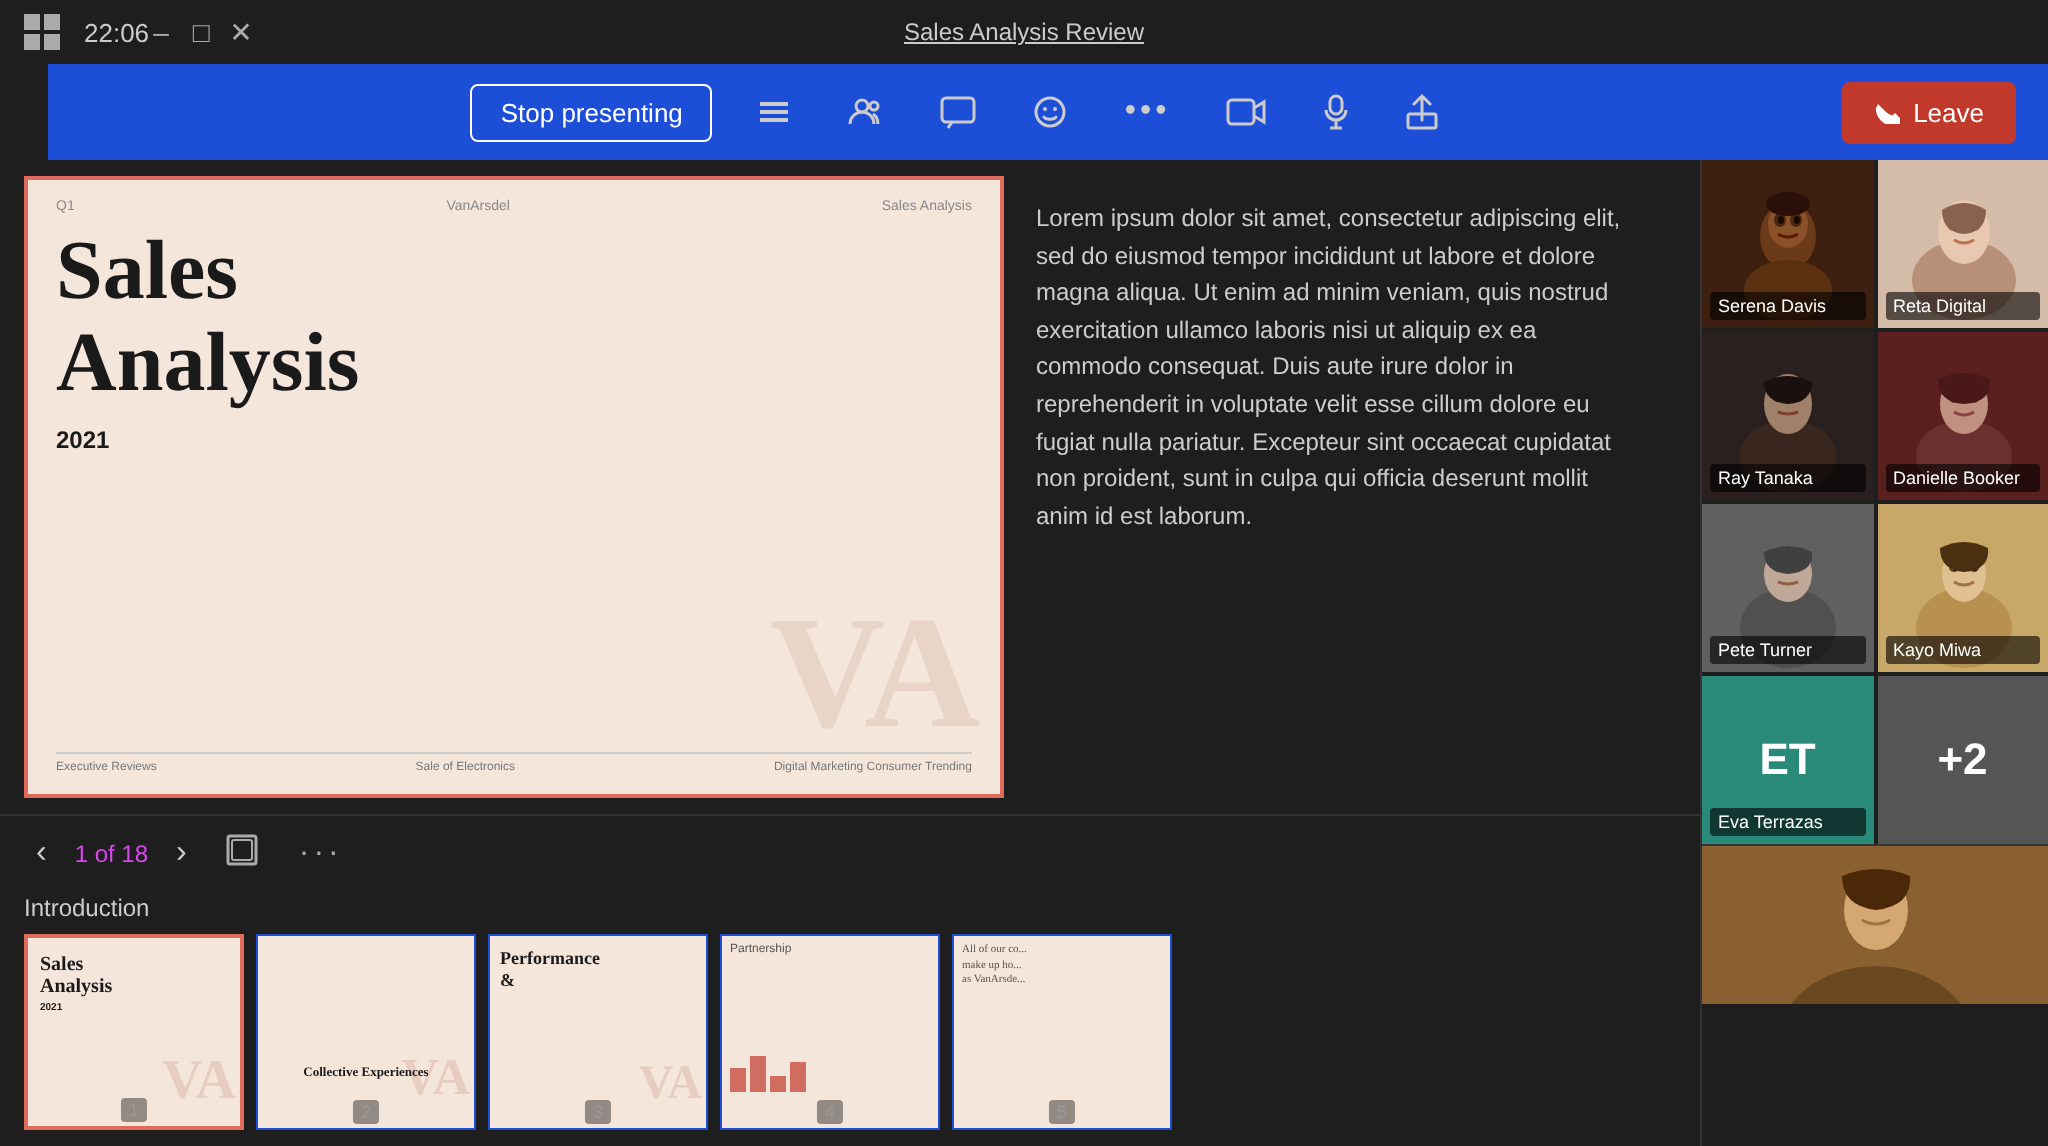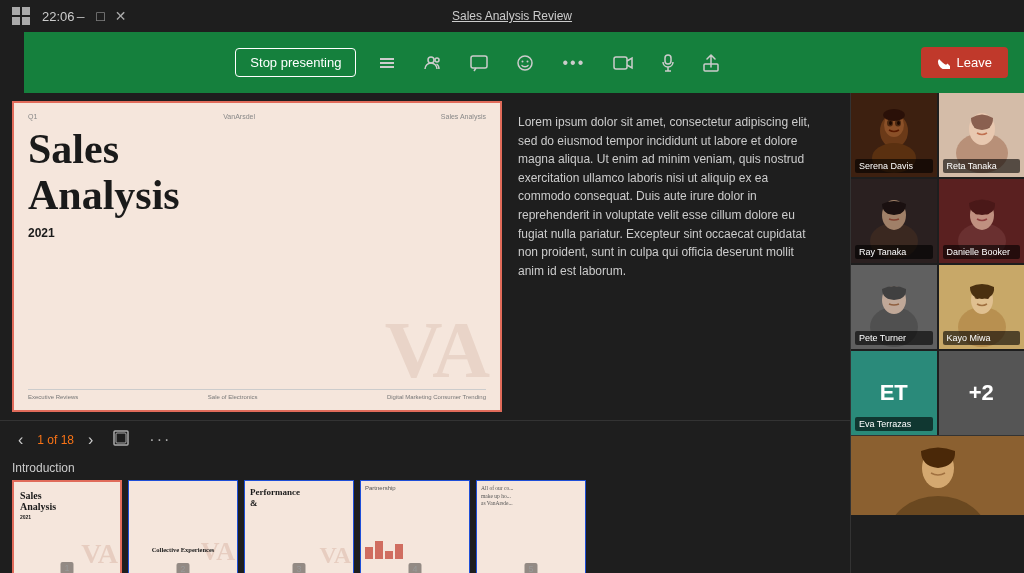--- a/index.html
+++ b/index.html
@@ -61,22 +61,22 @@
       background: #aaa;
       display: block;
     }
     #clock {
       font-size: 13px;
       color: #ccc;
     }
 
     
     #toolbar {
-      height: 61px;
-      background: #15803d;
+      height: 48px;
+      background: #1d4ed8;
       display: flex;
       align-items: center;
       justify-content: space-between;
       padding: 0 16px;
       margin-left: 24px;
     }
     #toolbar-left { display: flex; align-items: center; gap: 8px; }
     #toolbar-center { display: flex; align-items: center; gap: 16px; }
     #toolbar-right { display: flex; align-items: flex-start; gap: 8px; }
 
@@ -228,21 +228,21 @@
       background: transparent;
       border: none;
       color: #ccc;
       font-size: 16px;
       cursor: pointer;
       padding: 2px 6px;
     }
 
     .nav-page-info {
       font-size: 12px;
-      color: #f97316;
+      color: #d946ef;
     }
 
     .nav-icon-btn {
       background: transparent;
       border: none;
       color: #ccc;
       font-size: 14px;
       cursor: pointer;
       padding: 2px 6px;
     }
@@ -608,21 +608,21 @@
             <ellipse cx="43" cy="60" rx="26" ry="20" fill="#b89078"></ellipse>
             <ellipse cx="43" cy="36" rx="13" ry="16" fill="#e8c8b0"></ellipse>
             <ellipse cx="38" cy="33" rx="3" ry="2.5" fill="#6a4030"></ellipse>
             <ellipse cx="48" cy="33" rx="3" ry="2.5" fill="#6a4030"></ellipse>
             <ellipse cx="38.5" cy="33" rx="1.5" ry="1.5" fill="#1a0808"></ellipse>
             <ellipse cx="48.5" cy="33" rx="1.5" ry="1.5" fill="#1a0808"></ellipse>
             <path d="M38 40 Q43 43 48 40" stroke="#c07050" stroke-width="1.5" fill="none"></path>
             <path d="M32 25 Q43 18 54 25 Q54 36 43 37 Q32 36 32 25z" fill="#8a6050"></path>
           </svg>
         </div>
-        <div class="participant-name-badge">Reta Tanaka</div>
+        <div class="participant-name-badge">Reta Digital</div>
       </div>
 
       <div class="participant-tile">
         <div class="face-sim person-bg-3" style="background:linear-gradient(160deg,#2a2020 0%,#4a3a30 50%,#3a3030 100%);">
           <svg width="87" height="84" viewBox="0 0 87 84" xmlns="http://www.w3.org/2000/svg">
             <rect width="87" height="84" fill="#2a2020"></rect>
             <ellipse cx="43" cy="62" rx="24" ry="18" fill="#3a2820"></ellipse>
             <ellipse cx="43" cy="36" rx="12" ry="15" fill="#a08068"></ellipse>
             <ellipse cx="38" cy="33" rx="2.5" ry="2" fill="#5a3820"></ellipse>
             <ellipse cx="48" cy="33" rx="2.5" ry="2" fill="#5a3820"></ellipse>

